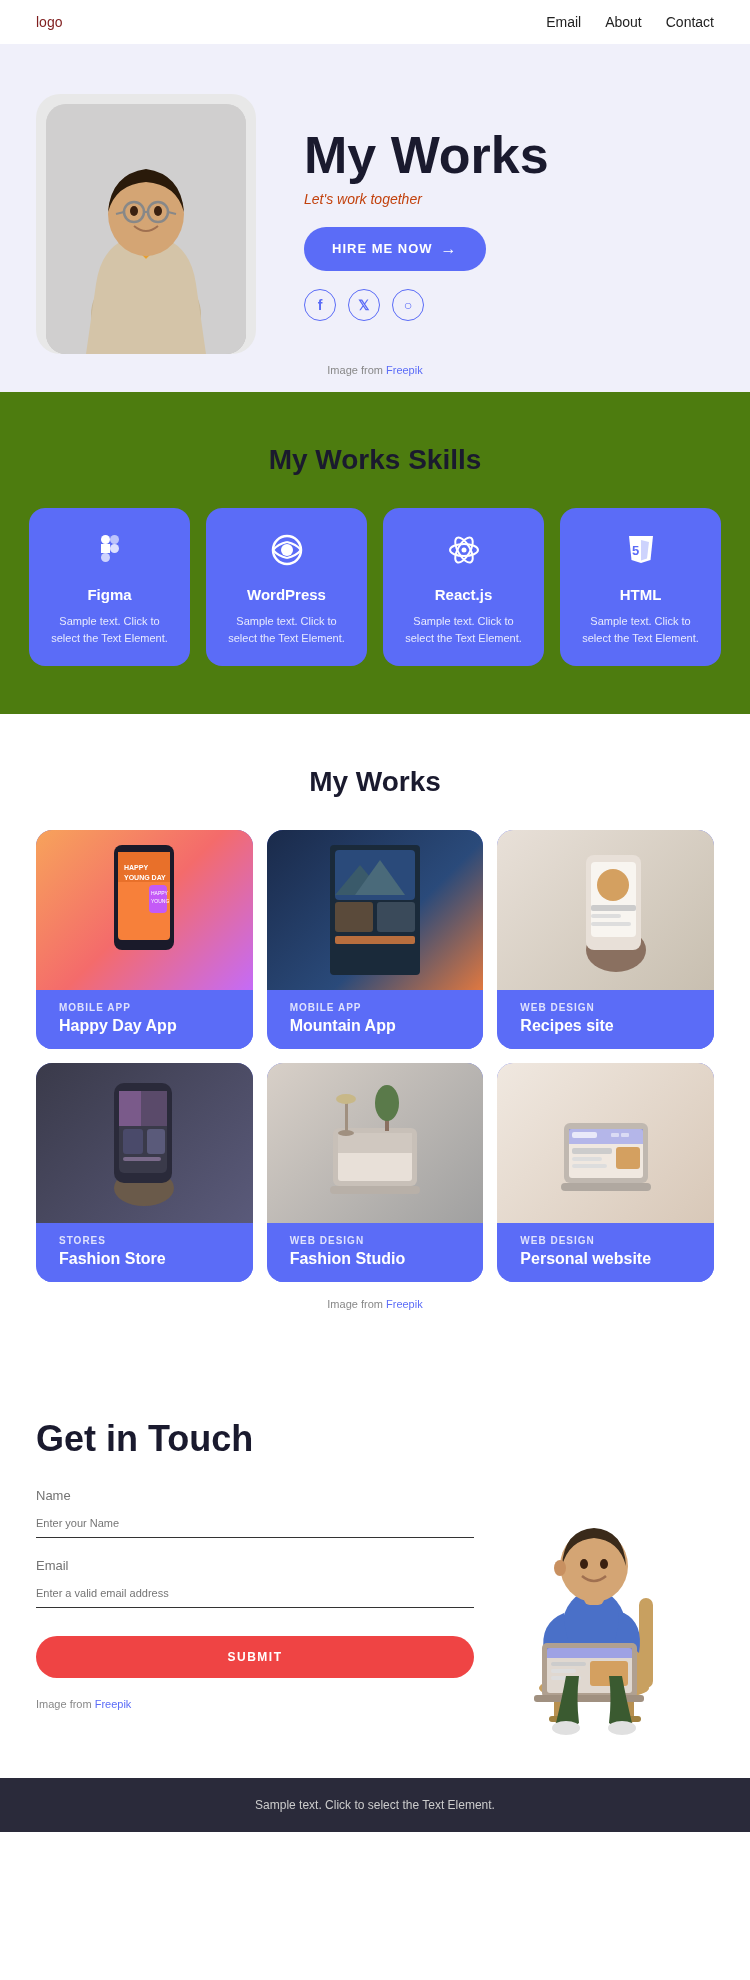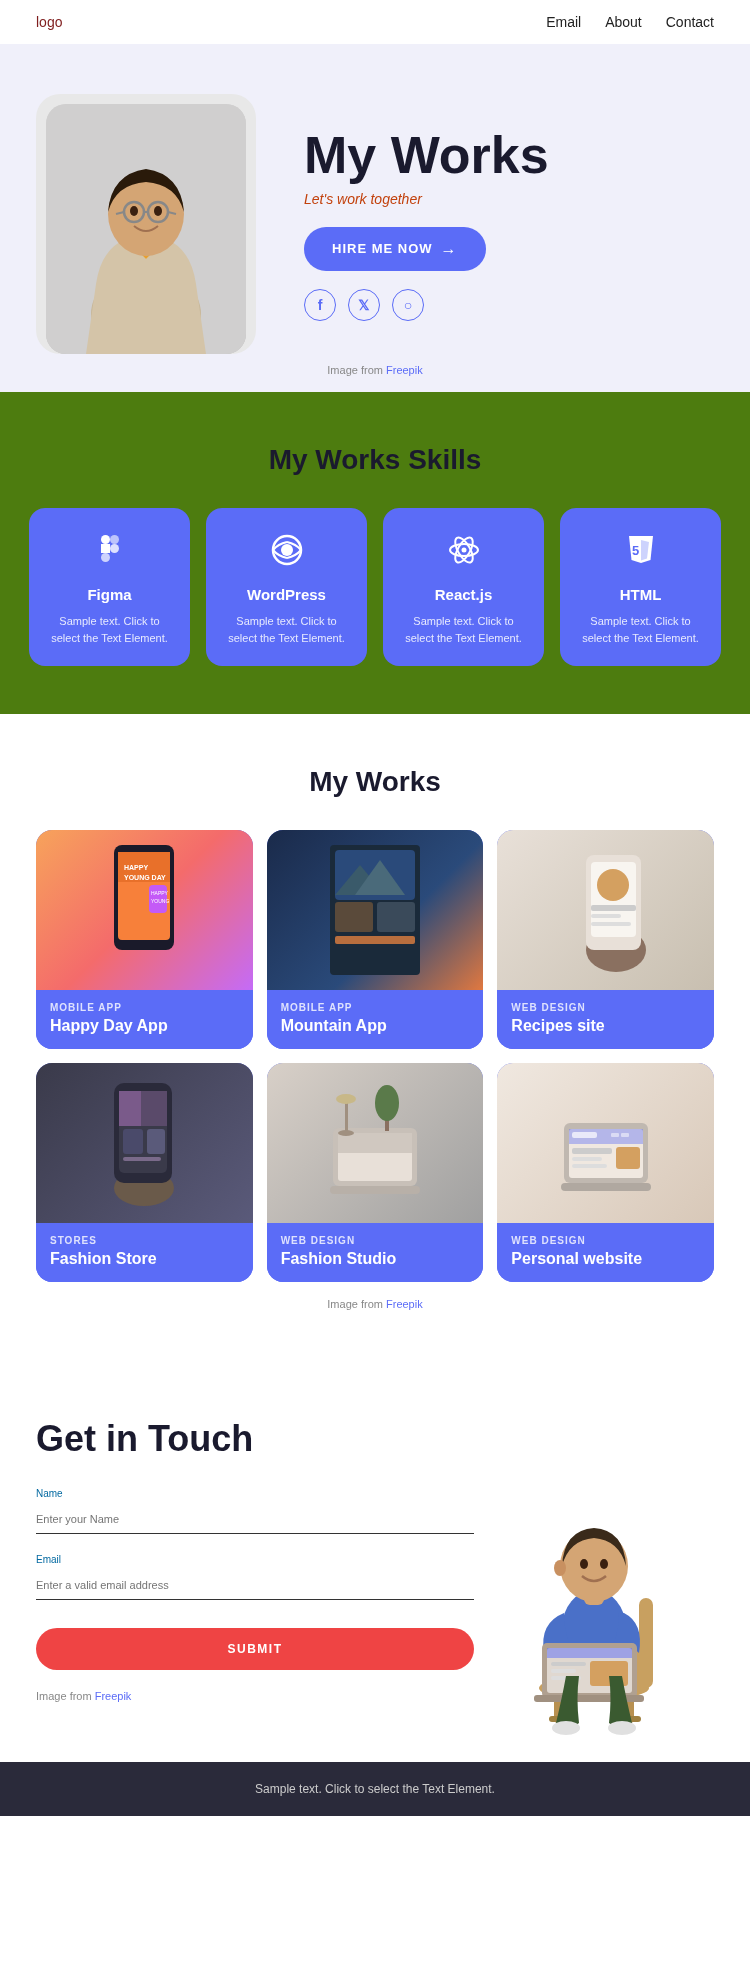--- a/index.html
+++ b/index.html
@@ -69,44 +69,44 @@
     .works-grid { display: grid; grid-template-columns: repeat(3, 1fr); gap: 14px; margin-top: 8px; }
     .work-card {
       border-radius: 16px; overflow: hidden; position: relative;
       background: #5b6cf7; cursor: pointer;
     }
     .work-img-placeholder {
       width: 100%; height: 160px;
       display: flex; align-items: center; justify-content: center;
       font-size: 40px;
     }
-    .work-info { background: #5b6cf7; padding: 12px 14px 14px; }
+    .work-info { background: #5b6cf7; padding: 12px 14px 14px; margin-left: 9px; }
     .work-category { font-size: 10px; font-weight: 600; letter-spacing: 1px; color: rgba(255,255,255,0.8); margin-bottom: 4px; }
     .work-name { font-size: 16px; font-weight: 700; color: #fff; }
 
     
     .w1 { background: linear-gradient(135deg, #f7a35b 0%, #f46b6b 50%, #c46bf7 100%); }
     .w2 { background: linear-gradient(135deg, #1a2a4a 0%, #2a4a7a 60%, #e07840 100%); }
     .w3 { background: linear-gradient(135deg, #e8e0d8 0%, #c8bfb0 100%); }
     .w4 { background: linear-gradient(135deg, #3a3a4a 0%, #5a5a7a 100%); }
     .w5 { background: linear-gradient(135deg, #d8d0c8 0%, #a0a0a0 100%); }
     .w6 { background: linear-gradient(135deg, #f0e8e0 0%, #d8c8b8 100%); }
 
     .works-attribution { text-align: center; font-size: 11px; color: #888; margin: 16px 0 40px; }
     .works-attribution a { color: #5b6cf7; }
 
     
     .contact-section {
-      padding: 52px 36px 24px; background: #fff;
+      padding: 52px 36px 40px; background: #fff;
       display: flex; align-items: flex-start;
     }
     .contact-form { flex: 1; }
     .contact-title { font-size: 36px; font-weight: 800; color: #1a1a2e; margin-bottom: 28px; }
     .form-group { margin-bottom: 20px; }
-    .form-label { font-size: 10px; color: #0369a1; display: block; margin-bottom: 6px; }
+    .form-label { font-size: 13px; color: #737373; display: block; margin-bottom: 6px; }
     .form-input {
       width: 100%; border: none; border-bottom: 1.5px solid #333;
       padding: 8px 0; font-size: 11px; color: #888; background: transparent;
       outline: none;
     }
     .submit-btn {
       background: #ef4444; color: #fff; border: none; border-radius: 30px;
       padding: 14px 0; width: 100%; font-size: 12px; font-weight: 700;
       letter-spacing: 1.5px; cursor: pointer; margin-top: 8px;
     }

